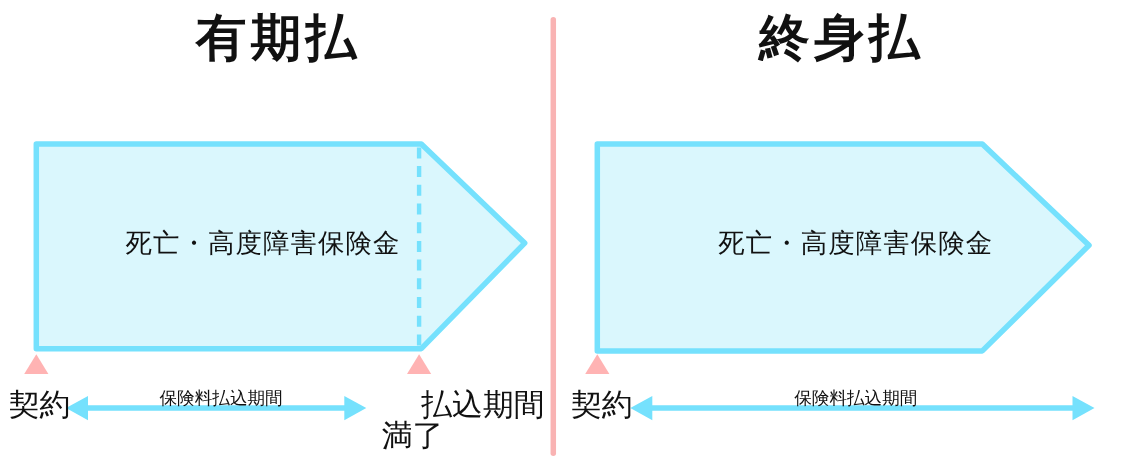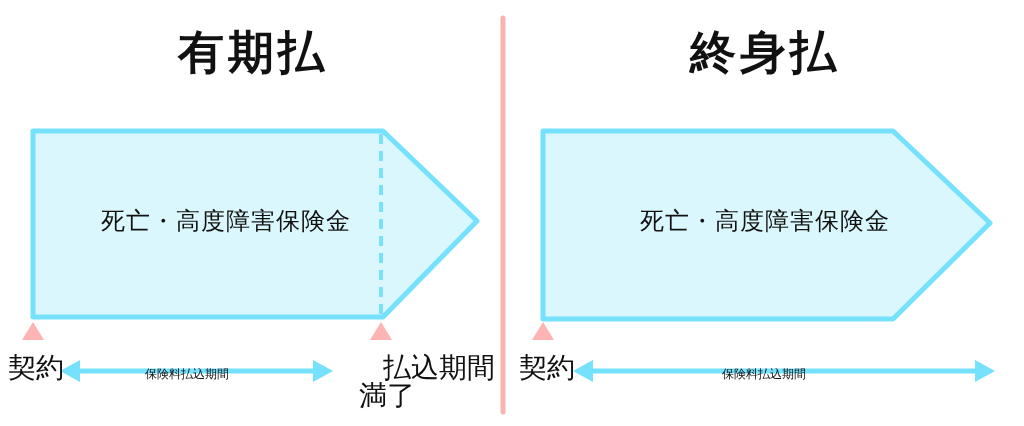--- a/index.html
+++ b/index.html
@@ -1,22 +1,22 @@
 <!DOCTYPE html>
 <html><head>
 <meta charset="utf-8">
 <style>
   html, body { margin:0; padding:0; background:#ffffff; }
   body { width:1024px; height:426px; position:relative; overflow:hidden;
          font-family:"DejaVu Sans", sans-serif; color:#111; }
   svg { position:absolute; left:0; top:0; }
-  .title { position:absolute; top:22px; font-size:46px; font-weight:bold; letter-spacing:4px; }
-  .boxlabel { position:absolute; font-size:24px; letter-spacing:1px; }
+  .title { position:absolute; top:4px; font-size:46px; font-weight:bold; letter-spacing:4px; }
+  .boxlabel { position:absolute; font-size:24px; letter-spacing:1px;margin-left:13px; }
   .ev { position:absolute; font-size:28px; line-height:28px; }
-  .small { position:absolute; font-size:12px;margin-top:14px; }
+  .small { position:absolute; font-size:16px; }
 </style>
 </head>
 <body>
 
 <svg width="1024" height="426">
 
   <line x1="503" y1="18" x2="503" y2="412" stroke="#f9b3b3" stroke-width="5" stroke-linecap="round"></line>
 
   <polygon points="33,131 383,131 477,221 383,317 33,317" fill="#daf7fd" stroke="#75e1fd" stroke-width="5" stroke-linejoin="round"></polygon>
   <line x1="381" y1="134" x2="381" y2="314" stroke="#75e1fd" stroke-width="4" stroke-dasharray="10,7"></line>
@@ -39,18 +39,18 @@
     <polygon points="573,371 593,360 593,382" fill="#75e1fd"></polygon>
     <polygon points="995,371 975,360 975,382" fill="#75e1fd"></polygon>
   </g>
 </svg>
 
 <div class="title" style="left:178px;">有期払</div>
 <div class="boxlabel" style="left:101px; top:205px;">死亡・高度障害保険金</div>
 <div class="ev" style="left:8px; top:354px;">契約</div>
 <div class="small" style="left:145px; top:352px;">保険料払込期間</div>
 <div class="ev" style="left:338px; top:354px;margin-left:45px;">払込期間</div>
-<div class="ev" style="left:359px; top:382px;">満了</div>
+<div class="ev" style="left:347px; top:382px;">満了</div>
 
 <div class="title" style="left:690px;font-family:Liberation Serif, serif;">終身払</div>
 <div class="boxlabel" style="left:640px; top:205px;">死亡・高度障害保険金</div>
 <div class="ev" style="left:519px; top:354px;">契約</div>
 <div class="small" style="left:722px; top:352px;">保険料払込期間</div>
 
 </body></html>

